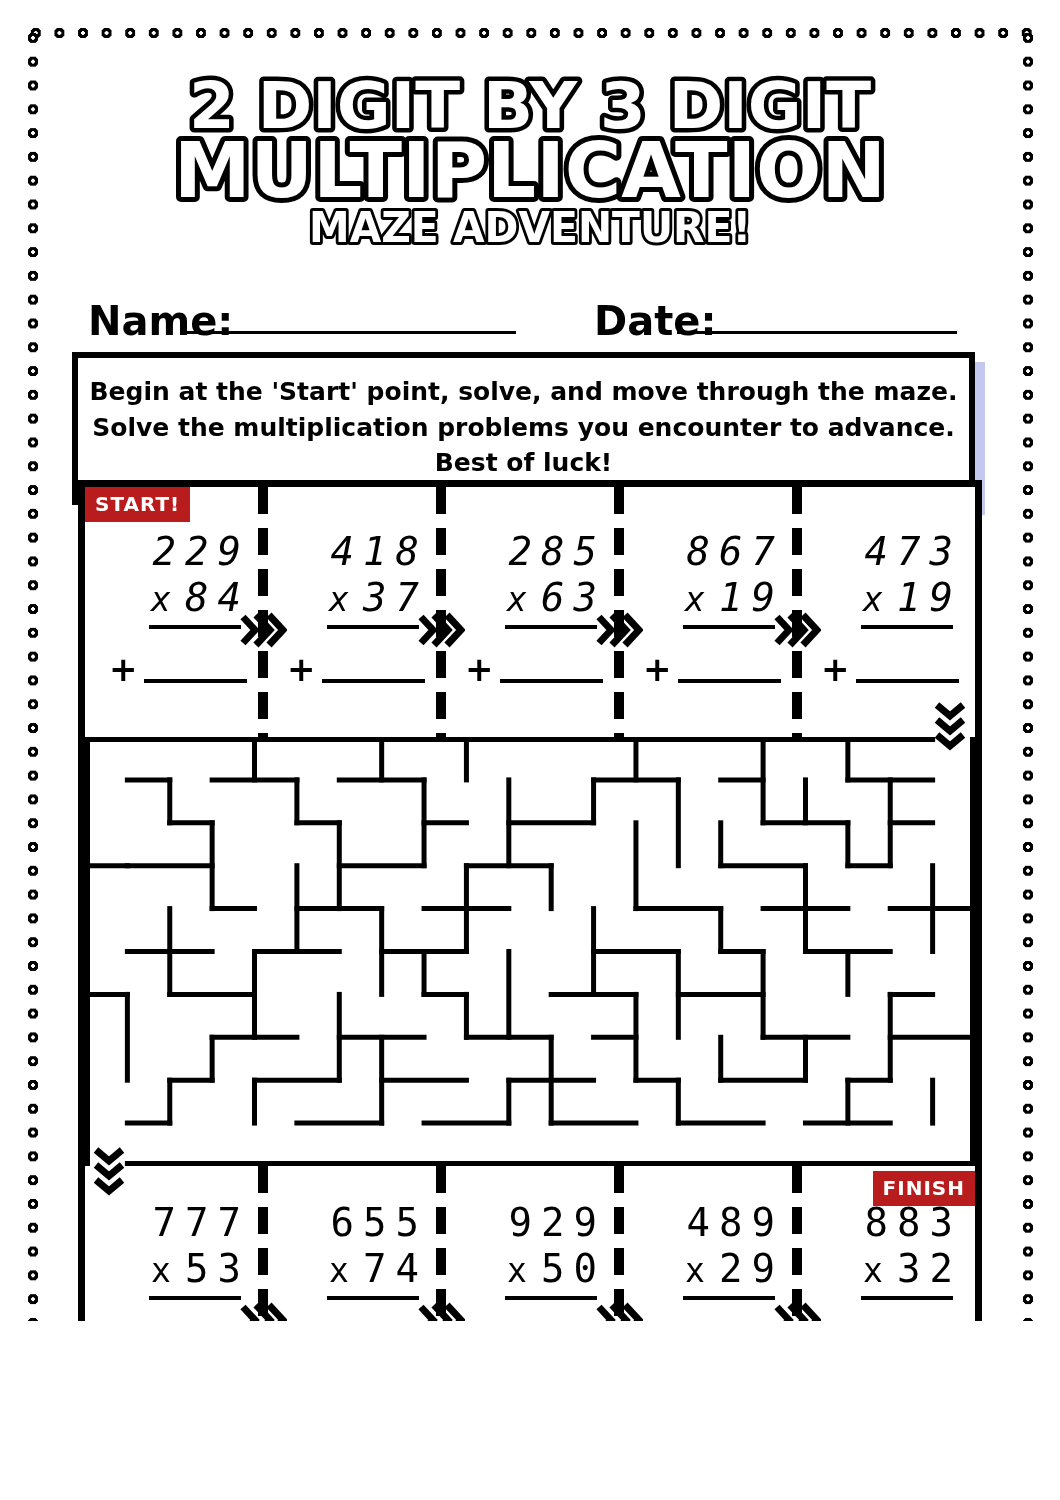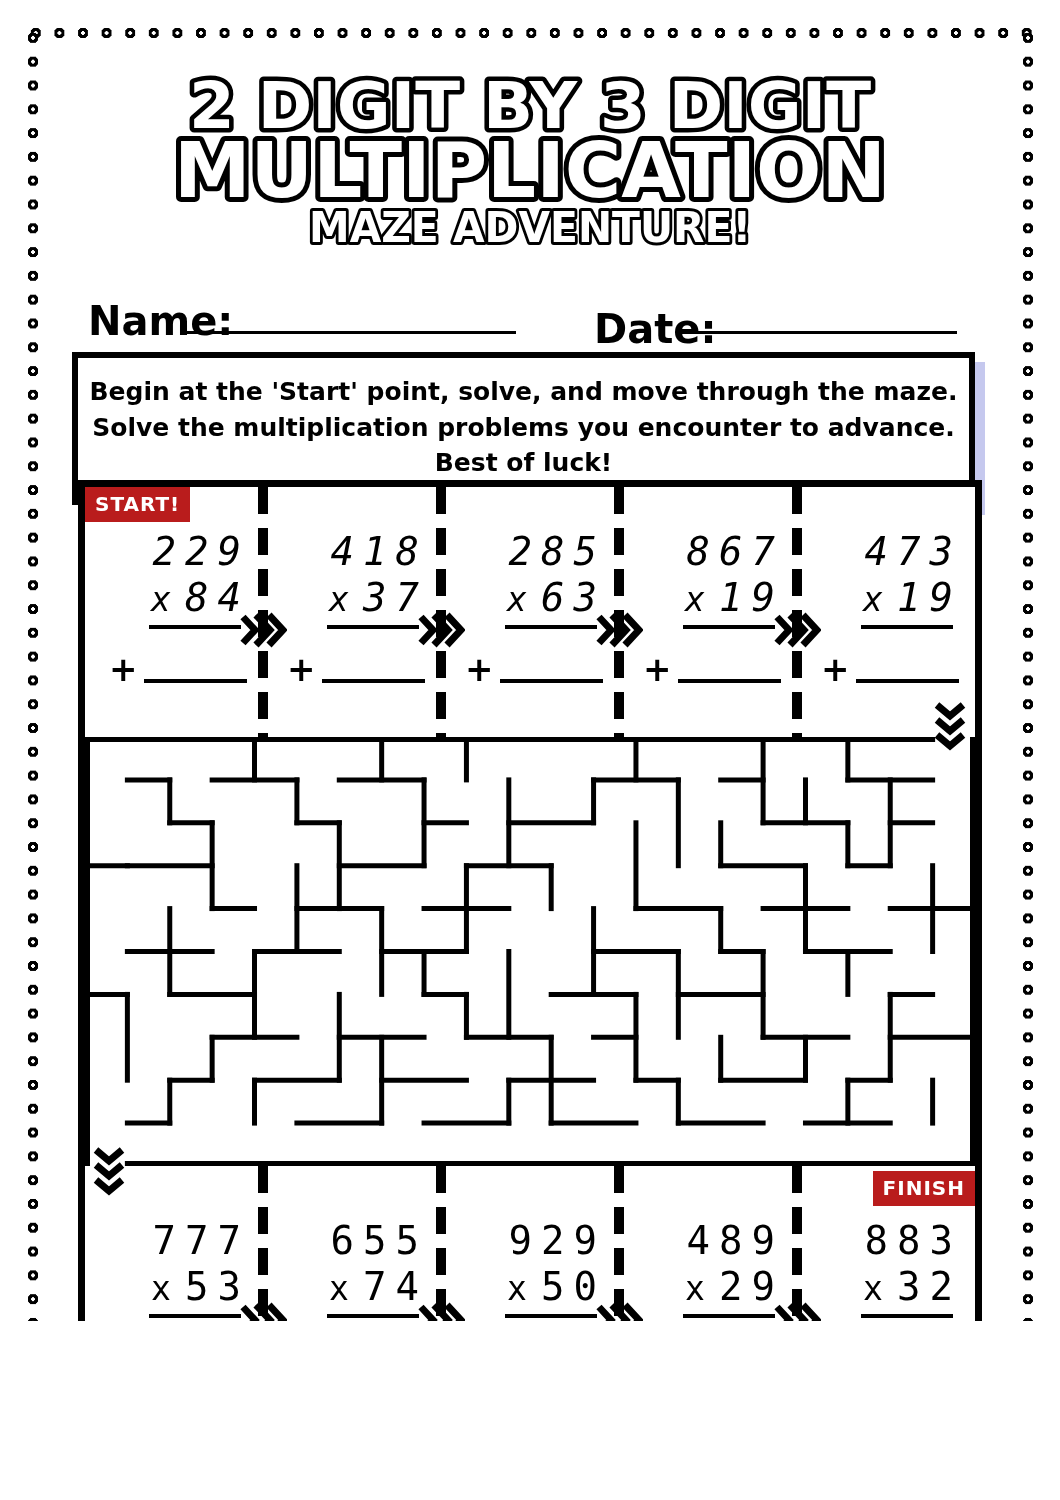--- a/index.html
+++ b/index.html
@@ -28,21 +28,21 @@
   .title-svg { position:absolute; left:0; top:56px; width:1060px; height:200px; }
   .title-svg text {
     font-family:"DejaVu Sans", sans-serif; font-weight:bold;
     fill:#fff; stroke:#000; stroke-linejoin:round; paint-order:stroke fill;
   }
   
   .field-label { position:absolute; font-size:40px; font-weight:700; }
   .write-line { position:absolute; border-bottom:3px solid #000; height:1px; }
   .name-label { left:88px; top:298px; }
   .name-line  { left:182px; top:331px; width:334px; }
-  .date-label { left:594px; top:306px; }
+  .date-label { left:594px; top:298px; }
   .date-line  { left:677px; top:331px; width:280px; }
   
   .instr {
     position:absolute; left:72px; top:352px; width:903px;
     border:6px solid #000; background:#fff;
     box-shadow:10px 10px 0 #c5c8ee;
     padding:16px 7px 18px; text-align:center;
     font-size:25px; font-weight:600; line-height:1.42;
   }
   
@@ -68,21 +68,21 @@
   .arrow-r { position:absolute; width:48px; height:38px; z-index:3; }
   .row-top .arrow-r { top:124px; }
   .row-bottom .arrow-r { top:135px; }
   .ar-1 { left:calc(20% - 24px); }
   .ar-2 { left:calc(40% - 24px); }
   .ar-3 { left:calc(60% - 24px); }
   .ar-4 { left:calc(80% - 24px); }
   
   .cell { position:relative; }
   .row-top .cell { padding-top:44px;font-style:italic; }
-  .row-bottom .cell { padding-top:54px; }
+  .row-bottom .cell { padding-top:36px; }
   .prob { width:max-content; margin:0 22px 0 auto; text-align:right;
           font-family:"DejaVu Sans Mono", monospace; }
   .mult { font-size:39px; line-height:1.1; letter-spacing:9px; margin-right:-9px; white-space:nowrap; }
   .op-row {
     display:flex; justify-content:space-between; align-items:baseline;
     border-bottom:4px solid #000; padding:0 0 5px 2px; min-width:92px; margin-top:3px;
   }
   .op { font-size:33px; margin-right:14px; }
   .plus-row { position:absolute; left:24px; width:138px; display:flex; align-items:flex-end; gap:6px; }
   .row-top .plus-row { top:160px; height:38px; }

